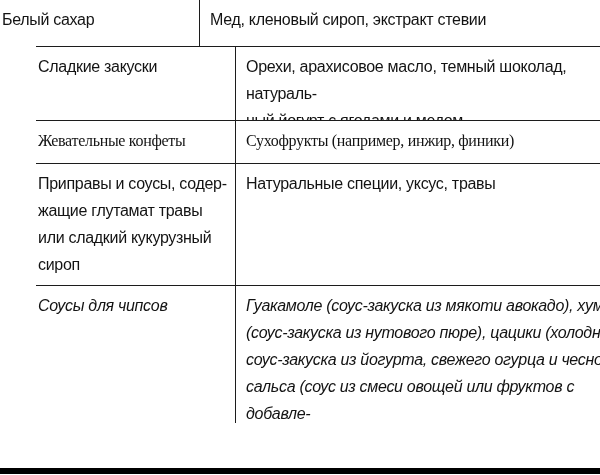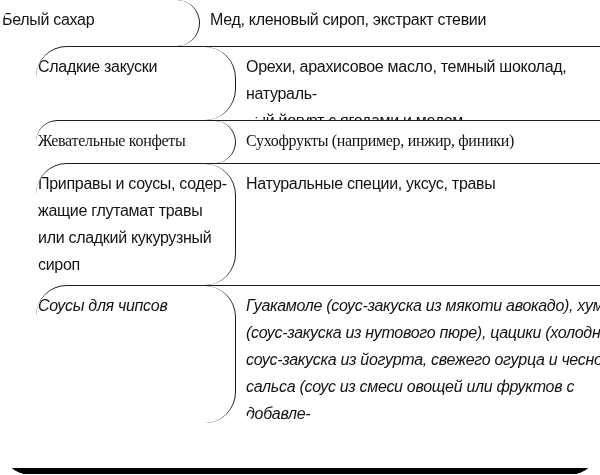--- a/index.html
+++ b/index.html
@@ -1,15 +1,15 @@
 <!DOCTYPE html>
 <html><head>
 <meta charset="utf-8">
 <style>
-  * { margin: 0; padding: 0; box-sizing: border-box; border-radius: 31px; }
+  * { margin: 0; padding: 0; box-sizing: border-box; }
   html, body { background: #ffffff; }
   .page {
     position: relative;
     width: 600px;
     height: 475px;
     background: #ffffff;
     overflow: hidden;
     font-family: "Liberation Sans", sans-serif;
     color: #131313;
   }

